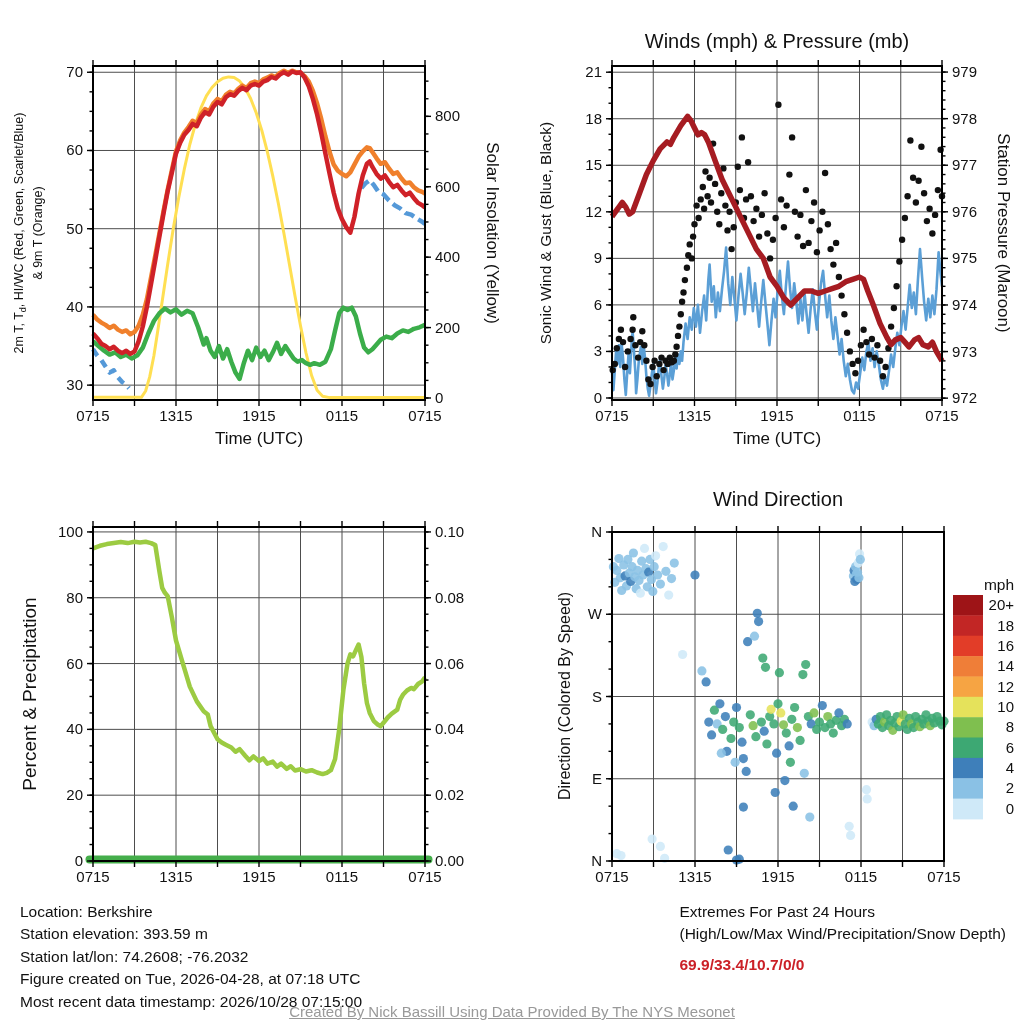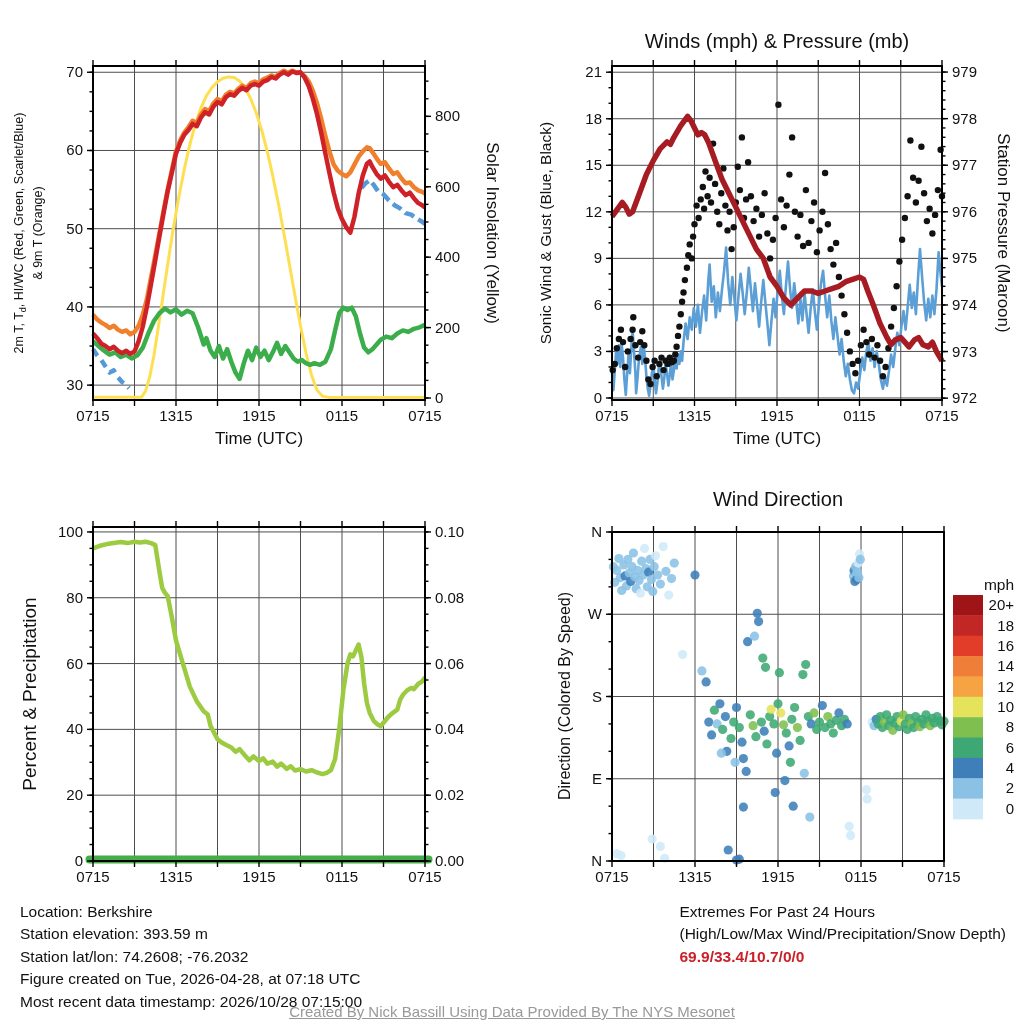--- a/index.html
+++ b/index.html
@@ -14,21 +14,21 @@
   .ctitle{position:absolute;transform:translateX(-50%);font-size:20px;white-space:nowrap;}
   .ctitle sup{font-size:13px;}
   .vlabel,.vlabel-r{position:absolute;white-space:nowrap;text-align:center;}
   .vlabel{transform:translate(-50%,-50%) rotate(-90deg);}
   .vlabel-r{transform:translate(-50%,-50%) rotate(90deg);}
   .vlabel sub{font-size:9px;}
   .xlabel{position:absolute;transform:translateX(-50%);font-size:17px;white-space:nowrap;}
   .mph{position:absolute;transform:translateX(-50%);font-size:15.5px;}
   .foot{position:absolute;font-size:15.5px;line-height:22.4px;}
   .foot-right{}
-  .red{color:#cb2027;font-weight:bold;}
+  .red{color:#cb2027;font-weight:bold;margin-top:8px;}
   .credit{position:absolute;transform:translateX(-50%);font-size:15px;color:#999;white-space:nowrap;text-decoration:underline;}
 </style>
 </head>
 <body>
 
 <div class="page">
 
   <svg id="svg1" width="512" height="470">
       <g>
         <line x1="93" y1="66" x2="93" y2="400" class="grid"></line>

